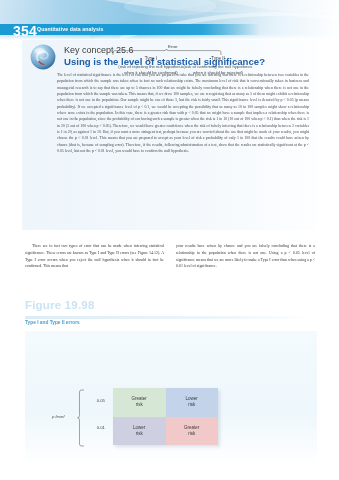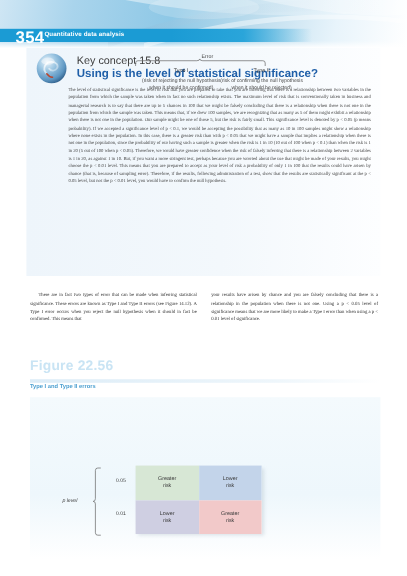--- a/index.html
+++ b/index.html
@@ -165,37 +165,37 @@
       <stop offset="0" stop-color="#ffffff" stop-opacity=".85"></stop>
       <stop offset="1" stop-color="#ffffff" stop-opacity=".25"></stop>
     </linearGradient>
   </defs>
   <circle cx="13" cy="13" r="12.4" fill="url(#sph)"></circle>
   <path d="M8.5,17 C5,13 8,7.5 13,7.5 C17,7.5 19,10.5 17.5,13 C16.2,15.2 12.5,15.5 11,13.3" fill="none" stroke="url(#swirl)" stroke-width="1.5" stroke-linecap="round"></path>
   <path d="M9,17.5 C10.5,19.5 12,20.5 13.8,20.3" fill="none" stroke="#b9462f" stroke-width="1.3" stroke-linecap="round"></path>
   <ellipse cx="10" cy="7" rx="5.5" ry="3" fill="#ffffff" opacity=".45"></ellipse>
 </svg>
 
-<div class="kc-label">Key concept 15.8</div>
+<div class="kc-label">Key concept 25.6</div>
 <div class="kc-title">Using is the level of statistical significance?</div>
 <div class="kc-body">
   <p>The level of statistical significance is the level of risk that you are prepared to take that you are inferring that there is a relationship between two variables in the population from which the sample was taken when in fact no such relationship exists. The maximum level of risk that is conventionally taken in business and managerial research is to say that there are up to 5 chances in 100 that we might be falsely concluding that there is a relationship when there is not one in the population from which the sample was taken. This means that, if we drew 100 samples, we are recognizing that as many as 5 of them might exhibit a relationship when there is not one in the population. Our sample might be one of those 5, but the risk is fairly small. This significance level is denoted by p &lt; 0.05 (p means probability). If we accepted a significance level of p &lt; 0.1, we would be accepting the possibility that as many as 10 in 100 samples might show a relationship where none exists in the population. In this case, there is a greater risk than with p &lt; 0.05 that we might have a sample that implies a relationship when there is not one in the population, since the probability of our having such a sample is greater when the risk is 1 in 10 (10 out of 100 when p &lt; 0.1) than when the risk is 1 in 20 (5 out of 100 when p &lt; 0.05). Therefore, we would have greater confidence when the risk of falsely inferring that there is a relationship between 2 variables is 1 in 20, as against 1 in 10. But, if you want a more stringent test, perhaps because you are worried about the use that might be made of your results, you might choose the p &lt; 0.01 level. This means that you are prepared to accept as your level of risk a probability of only 1 in 100 that the results could have arisen by chance (that is, because of sampling error). Therefore, if the results, following administration of a test, show that the results are statistically significant at the p &lt; 0.05 level, but not the p &lt; 0.01 level, you would have to confirm the null hypothesis.</p>
 </div>
 
 <div class="cols">
   <div class="col">
     <p class="ind">There are in fact two types of error that can be made when inferring statistical significance. These errors are known as Type I and Type II errors (see Figure 14.12). A Type I error occurs when you reject the null hypothesis when it should in fact be confirmed. This means that</p>
   </div>
   <div class="col">
     <p>your results have arisen by chance and you are falsely concluding that there is a relationship in the population when there is not one. Using a p &lt; 0.05 level of significance means that we are more likely to make a Type I error than when using a p &lt; 0.01 level of significance.</p>
   </div>
 </div>
 
 <div class="fig-wrap">
-  <div class="fig-title">Figure 22.56</div>
+  <div class="fig-title">Figure 19.98</div>
   <div class="fig-head-rule"></div>
   <div class="fig-sub">Type I and Type II errors</div>
   <div class="fig-panel"></div>
 </div>
 
 <div class="err-label">Error</div>
 <svg class="err-bracket" width="110" height="7" viewBox="0 0 110 7">
   <path d="M1,6 L1,3.5 Q1,1.6 3,1.6 L52,1.6 Q54.5,1.6 54.5,0 Q54.5,1.6 57,1.6 L107,1.6 Q109,1.6 109,3.5 L109,6" fill="none" stroke="#6a6a6a" stroke-width=".6"></path>
 </svg>
 

